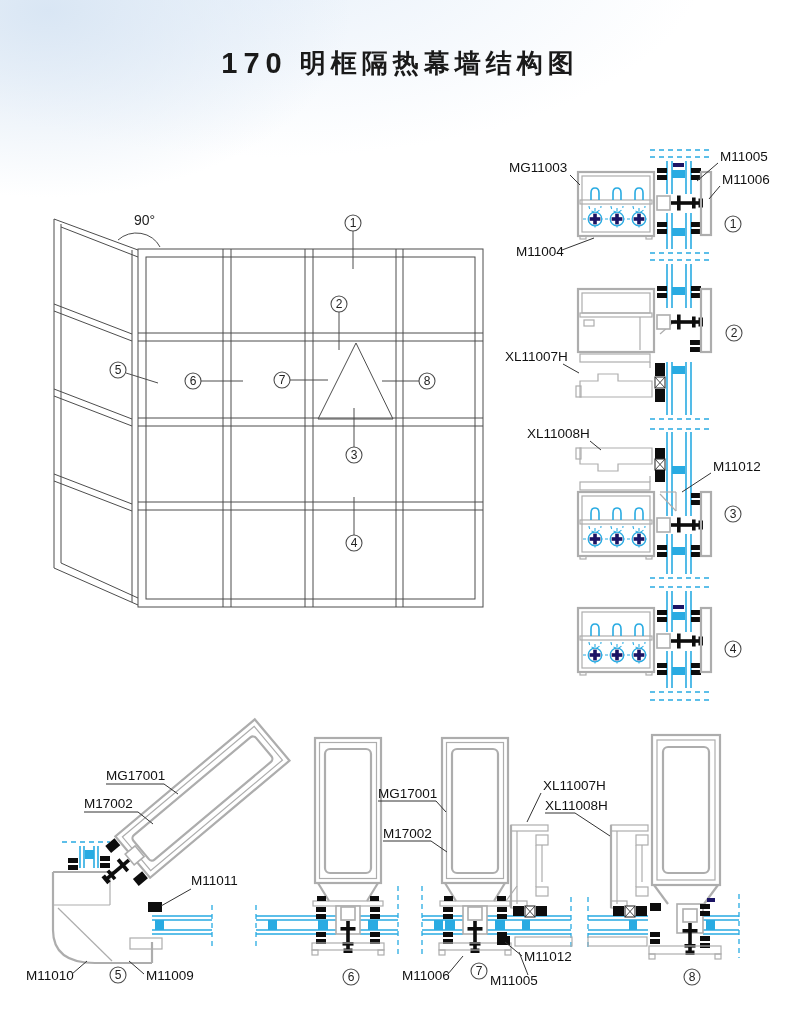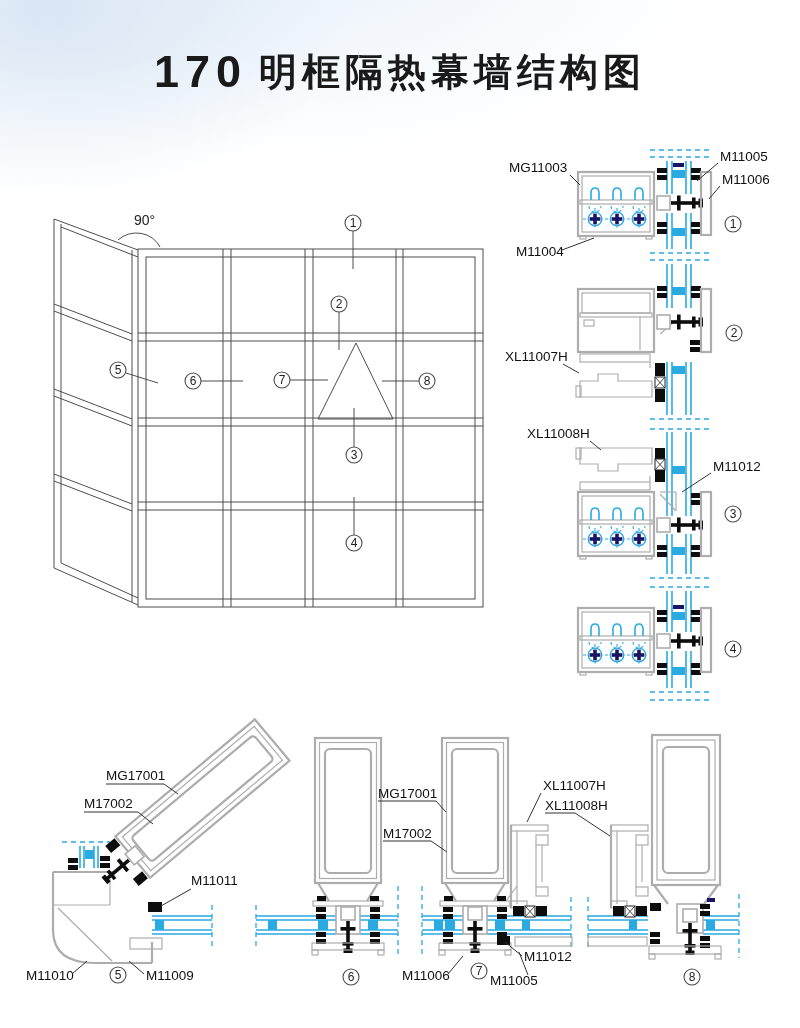--- a/index.html
+++ b/index.html
@@ -8,22 +8,22 @@
     background:
       radial-gradient(420px 260px at 6% 1%, #d9e6f4 0%, rgba(217,230,244,0) 72%),
       radial-gradient(700px 320px at 34% -4%, #e9f1fa 0%, rgba(233,241,250,0) 62%),
       #ffffff;
     font-family:"Liberation Sans", sans-serif;
   }
   .title{
     position:absolute;top:46px;left:0;width:100%;
     text-align:center;color:#1a1a1a;white-space:nowrap;
   }
-  .title .code{font-size:45px;font-weight:bold;letter-spacing:6px;vertical-align:middle;}
-  .title .name{font-size:38px;font-weight:bold;letter-spacing:5px;margin-left:12px;vertical-align:middle;}
+  .title .code{font-size:29px;font-weight:bold;letter-spacing:6px;vertical-align:middle;}
+  .title .name{font-size:26px;font-weight:bold;letter-spacing:5px;margin-left:12px;vertical-align:middle;}
   svg{position:absolute;top:0;left:0;}
   
   .elev{stroke:#4d4d4d;stroke-width:1;fill:none;}
   .prof{stroke:#adadad;stroke-width:2.2;fill:none;}
   .proft{stroke:#adadad;stroke-width:1.2;fill:none;}
   .proff{stroke:#adadad;stroke-width:2.2;fill:#fff;}
   .glass{stroke:#29abe2;stroke-width:1.6;fill:none;}
   .gdash{stroke:#29abe2;stroke-width:1.3;fill:none;stroke-dasharray:5 4;}
   .gdash2{stroke:#29abe2;stroke-width:1.1;fill:none;stroke-dasharray:3 2.5;}
   .gfill{fill:#29abe2;}

